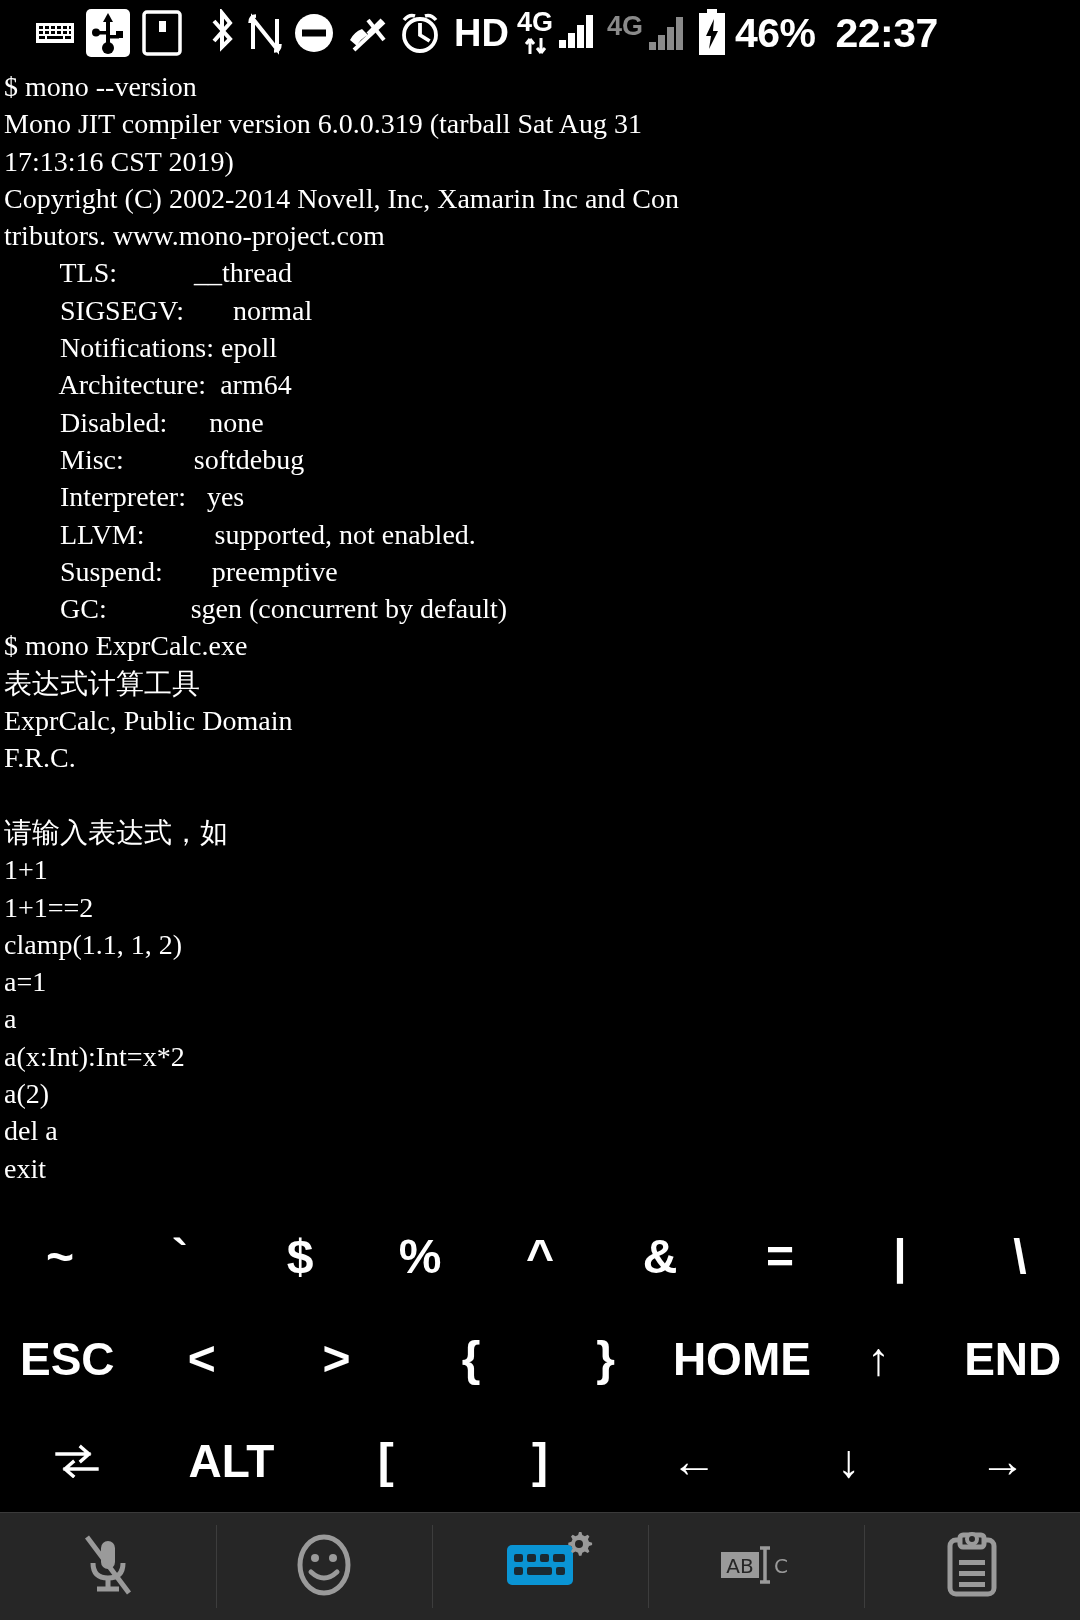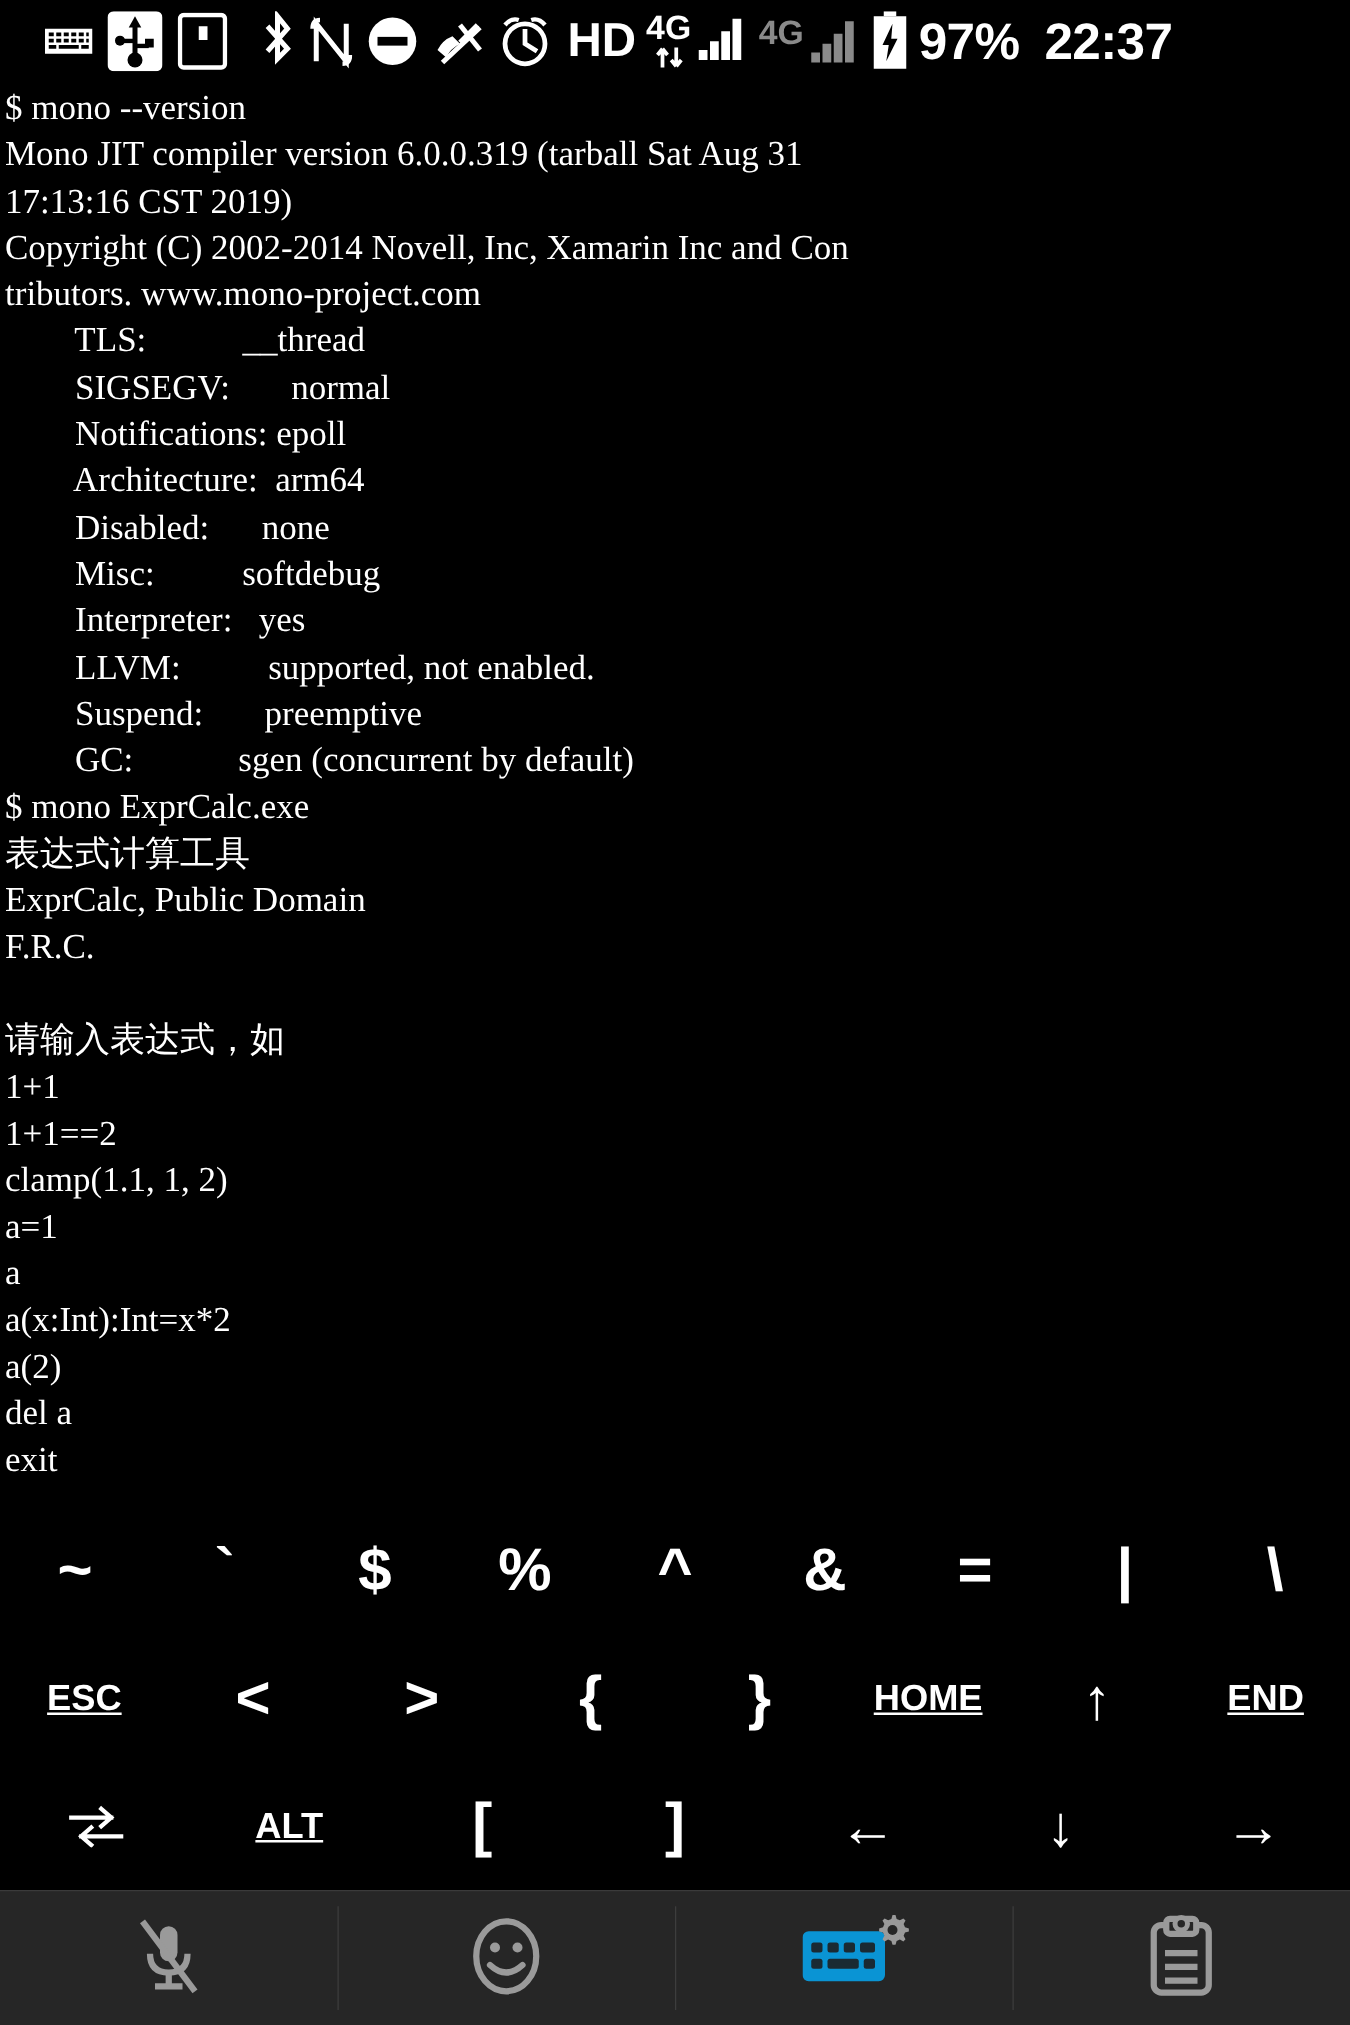--- a/index.html
+++ b/index.html
@@ -81,21 +81,21 @@
     display: flex; align-items: center; justify-content: center;
     color: #ffffff;
     font-family: "Liberation Sans", sans-serif;
     font-weight: 700;
     font-size: 42px;
     line-height: 1;
     user-select: none;
     white-space: nowrap;
   }
   .key.sym { font-size: 48px; }
-  .key.small { font-size: 29px; text-decoration: underline; }
+  .key.small { font-size: 46px; }
   .key.arrow { font-size: 46px; font-weight: 400; }
   .key svg { display: block; }
 
   
   #toolbar {
     position: absolute;
     bottom: 0; left: 0;
     width: 1080px; height: 108px;
     background: #262626;
     display: flex;
@@ -250,21 +250,21 @@
 
     <div class="sb-icon">
       <svg class="sb-ic-svg" width="30" height="48" viewBox="0 0 30 48">
         <rect x="10" y="0" width="10" height="4" fill="#fff"></rect>
         <rect x="2" y="4" width="26" height="42" fill="#fff"></rect>
         <polygon points="17,10 9,27 14,27 12,40 21,22 16,22" fill="#000"></polygon>
       </svg>
     </div>
     <div class="sb-gap" style="width:8px"></div>
 
-    <div class="sb-text">97%</div>
+    <div class="sb-text">46%</div>
     <div class="sb-gap" style="width:20px"></div>
     <div class="sb-text">22:37</div>
   </div>
 
   <div id="terminal"><div class="term-line">$ mono --version</div><div class="term-line">Mono JIT compiler version 6.0.0.319 (tarball Sat Aug 31</div><div class="term-line">17:13:16 CST 2019)</div><div class="term-line">Copyright (C) 2002-2014 Novell, Inc, Xamarin Inc and Con</div><div class="term-line">tributors. www.mono-project.com</div><div class="term-line">        TLS:           __thread</div><div class="term-line">        SIGSEGV:       normal</div><div class="term-line">        Notifications: epoll</div><div class="term-line">        Architecture:  arm64</div><div class="term-line">        Disabled:      none</div><div class="term-line">        Misc:          softdebug</div><div class="term-line">        Interpreter:   yes</div><div class="term-line">        LLVM:          supported, not enabled.</div><div class="term-line">        Suspend:       preemptive</div><div class="term-line">        GC:            sgen (concurrent by default)</div><div class="term-line">$ mono ExprCalc.exe</div><div class="term-line">表达式计算工具</div><div class="term-line">ExprCalc, Public Domain</div><div class="term-line">F.R.C.</div><div class="term-line">&nbsp;</div><div class="term-line">请输入表达式，如</div><div class="term-line">1+1</div><div class="term-line">1+1==2</div><div class="term-line">clamp(1.1, 1, 2)</div><div class="term-line">a=1</div><div class="term-line">a</div><div class="term-line">a(x:Int):Int=x*2</div><div class="term-line">a(2)</div><div class="term-line">del a</div><div class="term-line">exit</div></div>
 
   <div id="extrakeys">
       <div class="key-row">
         <div class="key sym">
           <span>~</span>
@@ -391,20 +391,34 @@
         </svg>
       </span>
       <span class="tb-badge">
         <svg width="30" height="30" viewBox="0 0 30 30">
           <path d="M15 3 l2.4 0 0.9 3.1 2.6 1.1 2.8-1.5 1.7 1.7 -1.5 2.8 1.1 2.6 3.1 0.9 0 2.4 -3.1 0.9 -1.1 2.6 1.5 2.8 -1.7 1.7 -2.8-1.5 -2.6 1.1 -0.9 3.1 -2.4 0 -0.9-3.1 -2.6-1.1 -2.8 1.5 -1.7-1.7 1.5-2.8 -1.1-2.6 -3.1-0.9 0-2.4 3.1-0.9 1.1-2.6 -1.5-2.8 1.7-1.7 2.8 1.5 2.6-1.1 z" fill="#9a9a9a"></path>
           <circle cx="15" cy="15" r="4" fill="#262626"></circle>
         </svg>
       </span>
     </div>
 
+    <div class="tb-item">
+      <span>
+        <svg width="74" height="46" viewBox="0 0 74 46">
+          <rect x="2" y="10" width="38" height="26" fill="#9a9a9a"></rect>
+          <text x="21" y="31" text-anchor="middle" font-family="DejaVu Sans, sans-serif" font-size="20" font-weight="400" fill="#262626">AB</text>
+          <g stroke="#9a9a9a" stroke-width="3.5" fill="none">
+            <path d="M41 6 L51 6"></path>
+            <path d="M46 6 L46 40"></path>
+            <path d="M41 40 L51 40"></path>
+          </g>
+          <text x="62" y="31" text-anchor="middle" font-family="DejaVu Sans, sans-serif" font-size="20" font-weight="400" fill="#9a9a9a">C</text>
+        </svg>
+      </span>
+    </div>
 
     <div class="tb-item">
       <span>
         <svg width="54" height="66" viewBox="0 0 54 66">
           <rect x="5" y="8" width="44" height="54" rx="6" fill="none" stroke="#9a9a9a" stroke-width="5"></rect>
           <rect x="15" y="3" width="24" height="12" rx="3" fill="#262626" stroke="#9a9a9a" stroke-width="5"></rect>
           <circle cx="27" cy="7" r="5" fill="#262626" stroke="#9a9a9a" stroke-width="4"></circle>
           <g fill="#9a9a9a">
             <rect x="14" y="28" width="26" height="5"></rect>
             <rect x="14" y="39" width="26" height="5"></rect>

